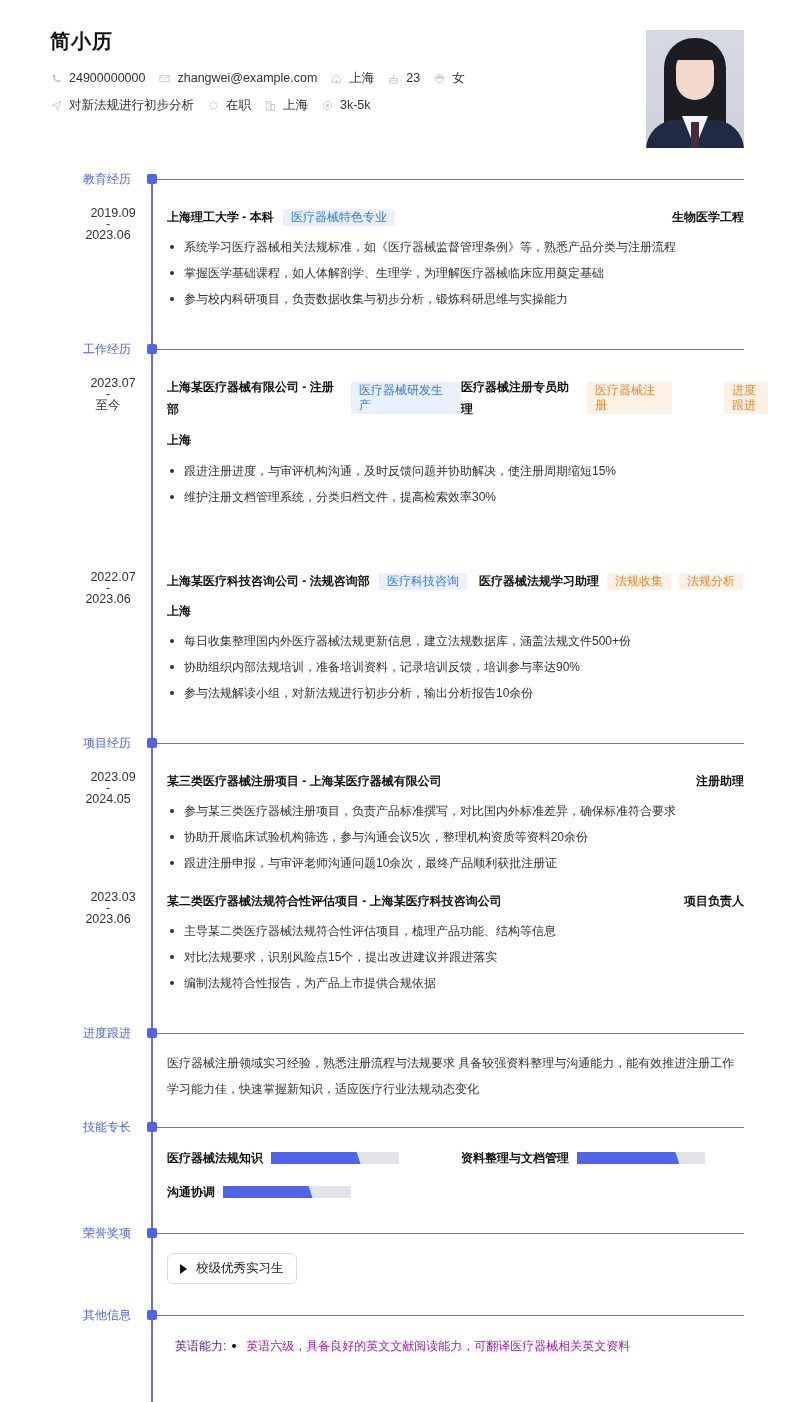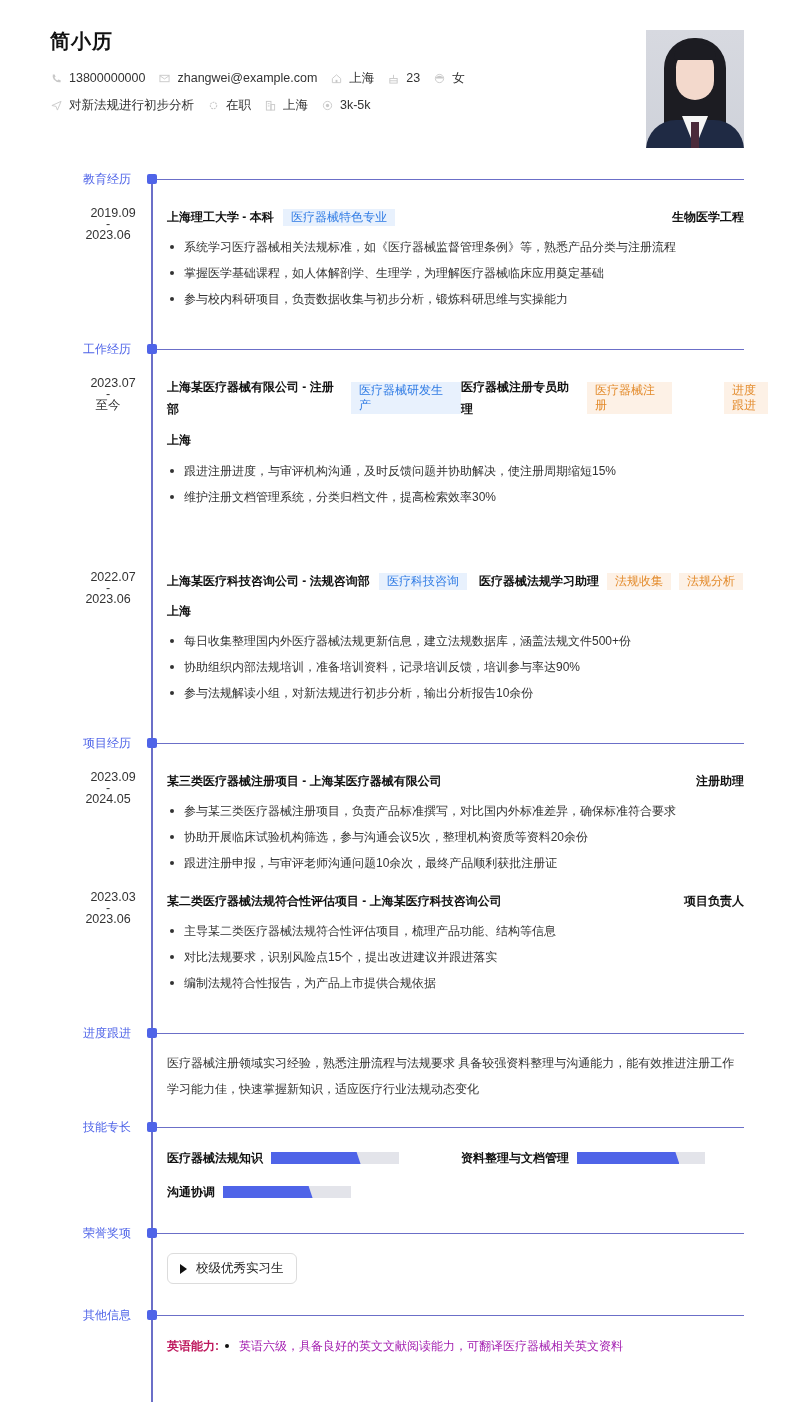--- a/index.html
+++ b/index.html
@@ -51,37 +51,37 @@
 
   .skill { position: absolute; display: flex; align-items: center; height: 14px; }
   .skill-label { font-size: 12px; font-weight: bold; color: #111; margin-right: 8px; white-space: nowrap; }
   .skill-bar { width: 128px; height: 12px; background: #e3e4ea; position: relative; overflow: hidden; }
   .skill-fill { position: absolute; left: 0; top: 0; height: 12px; background: #4f64e8; clip-path: polygon(0 0, calc(100% - 4px) 0, 100% 100%, 0 100%); }
 
   .award { position: absolute; left: 167px; top: 1253px; height: 31px; border: 1px solid #dcdcdc; border-radius: 6px; display: flex; align-items: center; padding: 0 12px; font-size: 12.5px; color: #222; background: #fff; }
   .award .tri { width: 0; height: 0; border-top: 5px solid transparent; border-bottom: 5px solid transparent; border-left: 7px solid #111; margin-right: 9px; }
 
   .other-row { position: absolute; left: 167px; top: 1336px; display: flex; align-items: center; font-size: 12px; line-height: 20px; }
-  .other-label { font-weight: bold; color: #be185d; }
+  .other-label { font-weight: normal; color: #4c1d95; margin-left: 8px; }
   .other-dot { width: 4px; height: 4px; background: #111; border-radius: 50%; margin: 0 10px 0 6px; }
   .other-text { color: #a21caf; }
 </style>
 </head>
 <body>
 
 <div class="name">简小历</div>
 
 <div class="info-row r1">
   <div class="info-item">
     <span class="info-icon">
         <svg viewBox="0 0 12 12">
           <path d="M2 1.5 L4 1.5 L5 4 L3.8 5 Q5 7.5 7 8.2 L8 7 L10.5 8 L10.5 10 Q6 10.5 3 7 Q1.2 4.5 2 1.5Z" fill="#c8c8c8"></path>
         </svg>
       </span>
-    <span>13800000000</span>
+    <span>24900000000</span>
   </div>
   <div class="info-item">
     <span class="info-icon">
         <svg viewBox="0 0 12 12">
           <rect x="1" y="2.5" width="10" height="7" fill="none" stroke="#c8c8c8" stroke-width="1"></rect>
           <path d="M1 3 L6 6.5 L11 3" fill="none" stroke="#c8c8c8" stroke-width="1"></path>
         </svg>
       </span>
     <span>zhangwei@example.com</span>
   </div>

